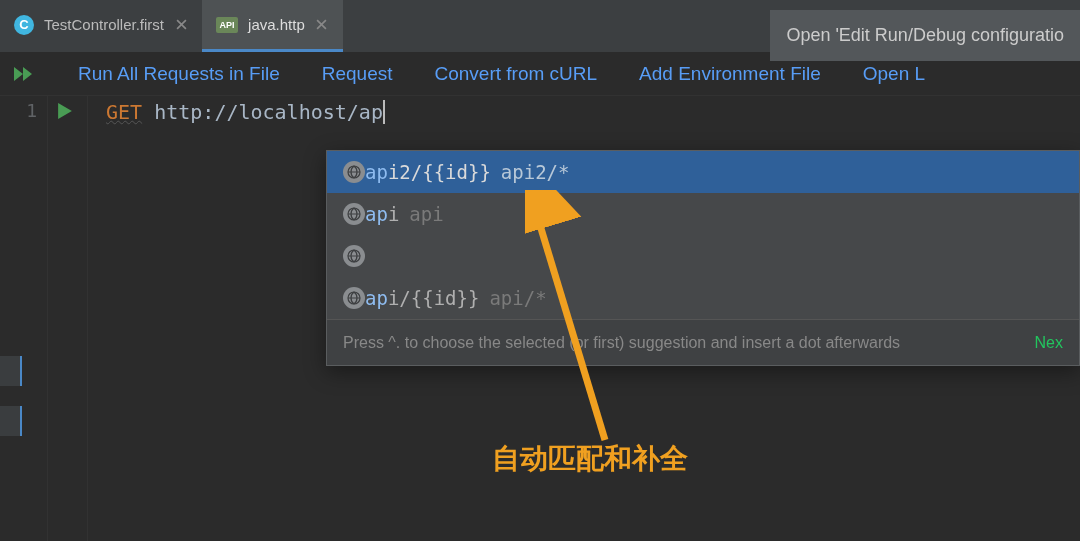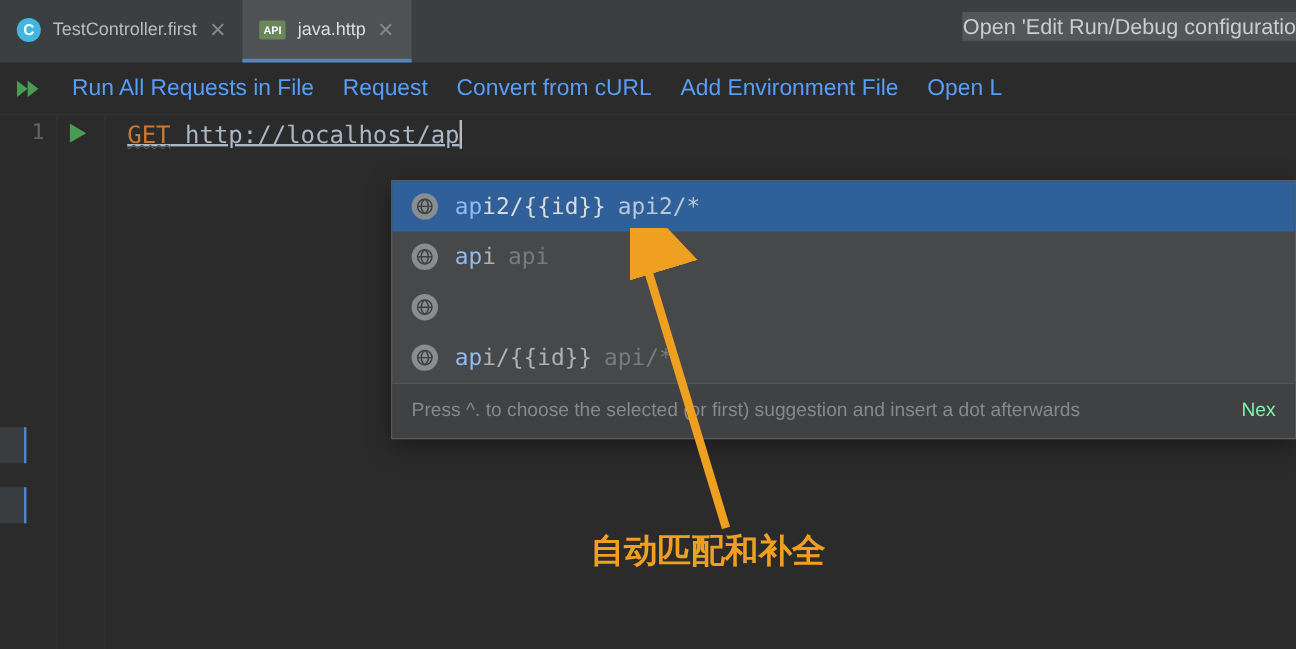--- a/index.html
+++ b/index.html
@@ -43,32 +43,32 @@
     width: 20px; height: 20px; border-radius: 50%;
     background: #40b6e0; color:#fff; font-size:13px; font-weight:bold;
   }
   .tab-icon.api {
     width: 22px; height: 16px; background:#6a8759; color:#fff; font-size:9px; font-weight:bold;
     border-radius:2px;
   }
   .tab-close { width:14px; height:14px; display:flex; align-items:center; justify-content:center; }
   .tab-close svg { stroke:#888; }
   .banner {
-    position:absolute; right:0; top:10px; height:24px;
+    position:absolute; right:0; top:10px; height:51px;
     background:#53575a; color:#ccc; display:flex; align-items:center;
-    padding:0 0; font-size:18px;text-align:center;
+    padding:0 16px; font-size:18px;text-align:center;
   }
 
   
   .toolbar {
     height: 44px;
     display:flex;
     align-items:center;
     padding: 0 14px;
-    gap: 24px;
+    gap: 42px;
     border-bottom:1px solid #323232;
   }
   .run-icon { display:flex; align-items:center; }
   .toolbar a { color:#589df6; text-decoration:none; font-size:19px; cursor:pointer; }
 
   
   .editor {
     display:flex;
     height: 445px;
     position:relative;
@@ -88,21 +88,20 @@
     border-right:1px solid #323232;
   }
   .rungutter svg { display:block; }
   .code {
     flex:1;
     padding: 4px 0 0 18px;
     font-family: Menlo, Consolas, monospace;
     font-size:20px;
     color:#a9b7c6;
     position:relative;
-    text-decoration:underline;
   }
   .kw-get { color:#cc7832; }
   .kw-get.underline { text-decoration: underline wavy #555; text-decoration-thickness:1px; }
   .caret { border-right: 2px solid #bbb; }
 
   
   .popup {
     position:absolute;
     top:150px;
     left:326px;
@@ -110,21 +109,20 @@
     background:#46484a;
     border:1px solid #5a5d5f;
     box-shadow: 0 6px 20px rgba(0,0,0,0.4);
     font-family: Menlo, Consolas, monospace;
   }
   .popup-item {
     display:flex;
     align-items:center;
     height:42px;
     padding:0 16px;
-    gap:14px;
     color:#999;
     font-size:19px;
     cursor:pointer;
   }
   .popup-item.selected { background:#2f6099; color:#ddd; }
   .popup-item.selected .dim { color:#b8c8d8; }
   .globe {
     width:22px; height:22px; border-radius:50%;
     background:#8a8d90; display:flex; align-items:center; justify-content:center;
     flex-shrink:0;
@@ -139,21 +137,21 @@
     display:flex;
     align-items:center;
     padding:0 16px;
     color:#888;
     font-size:16px;
     border-top:1px solid #555;
     background:#3f4143;
     font-family:-apple-system,sans-serif;
     justify-content:space-between;
   }
-  .popup-foot .nx { color:#86efac; }
+  .popup-foot .nx { color:#22c55e; }
 
   
   .anno-text {
     position:absolute;
     left:492px;
     top:440px;
     color:#f0a020;
     font-size:28px;
     font-family: sans-serif;
     font-weight: bold;

